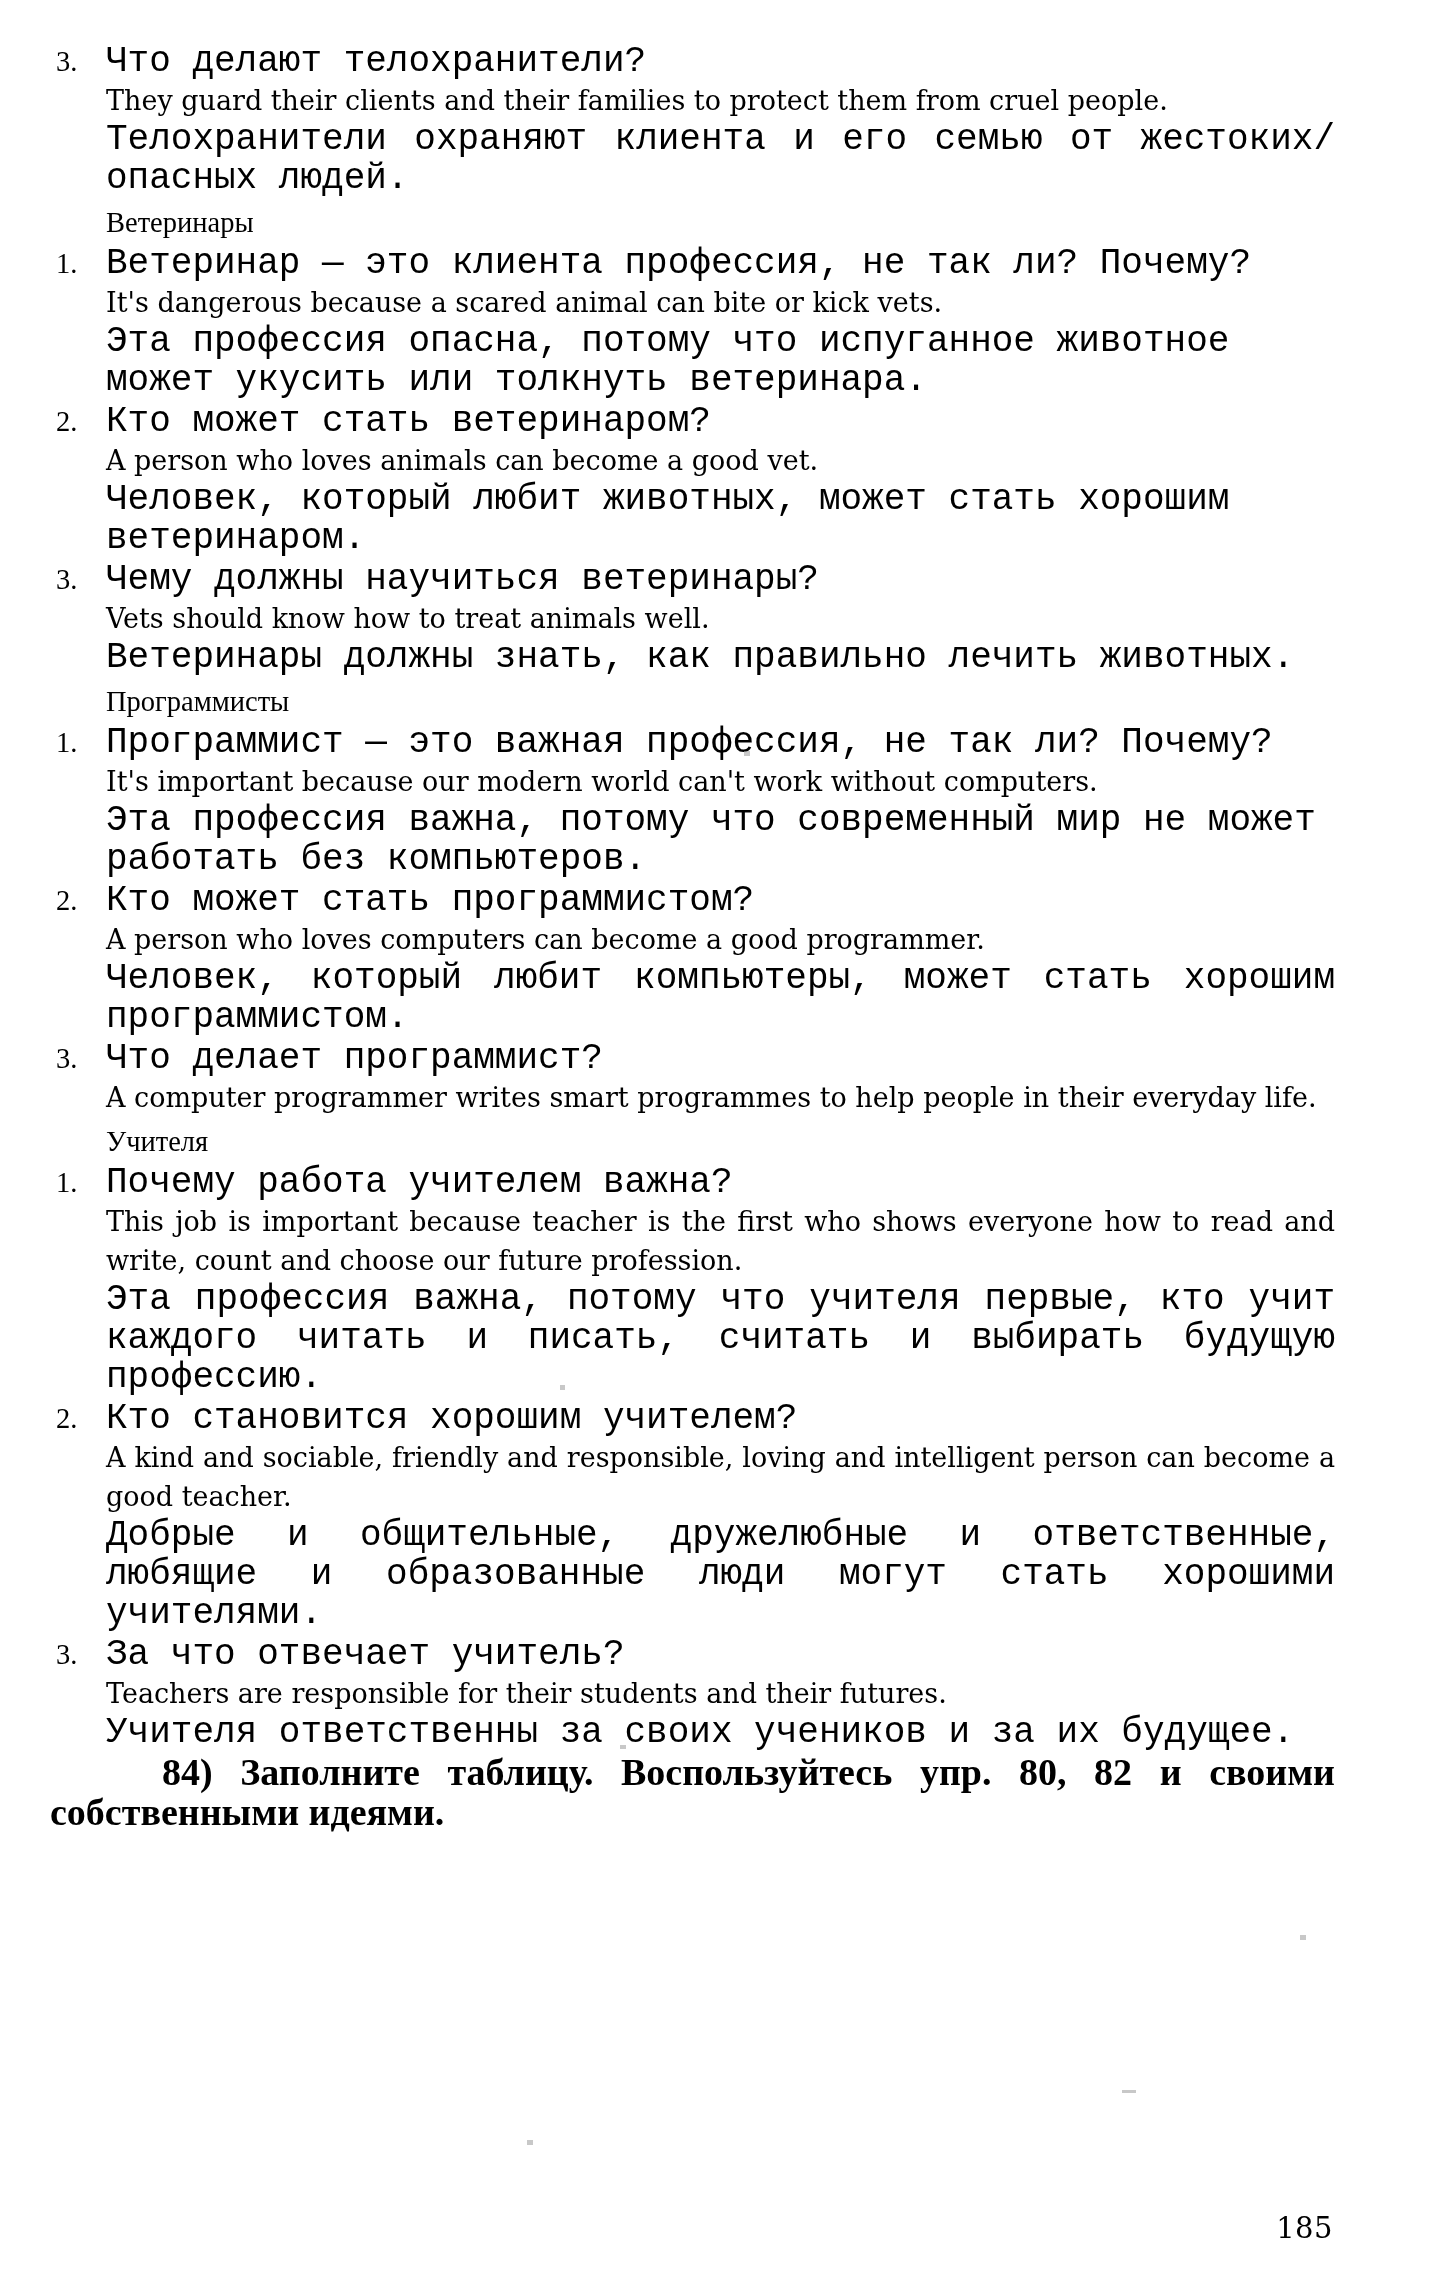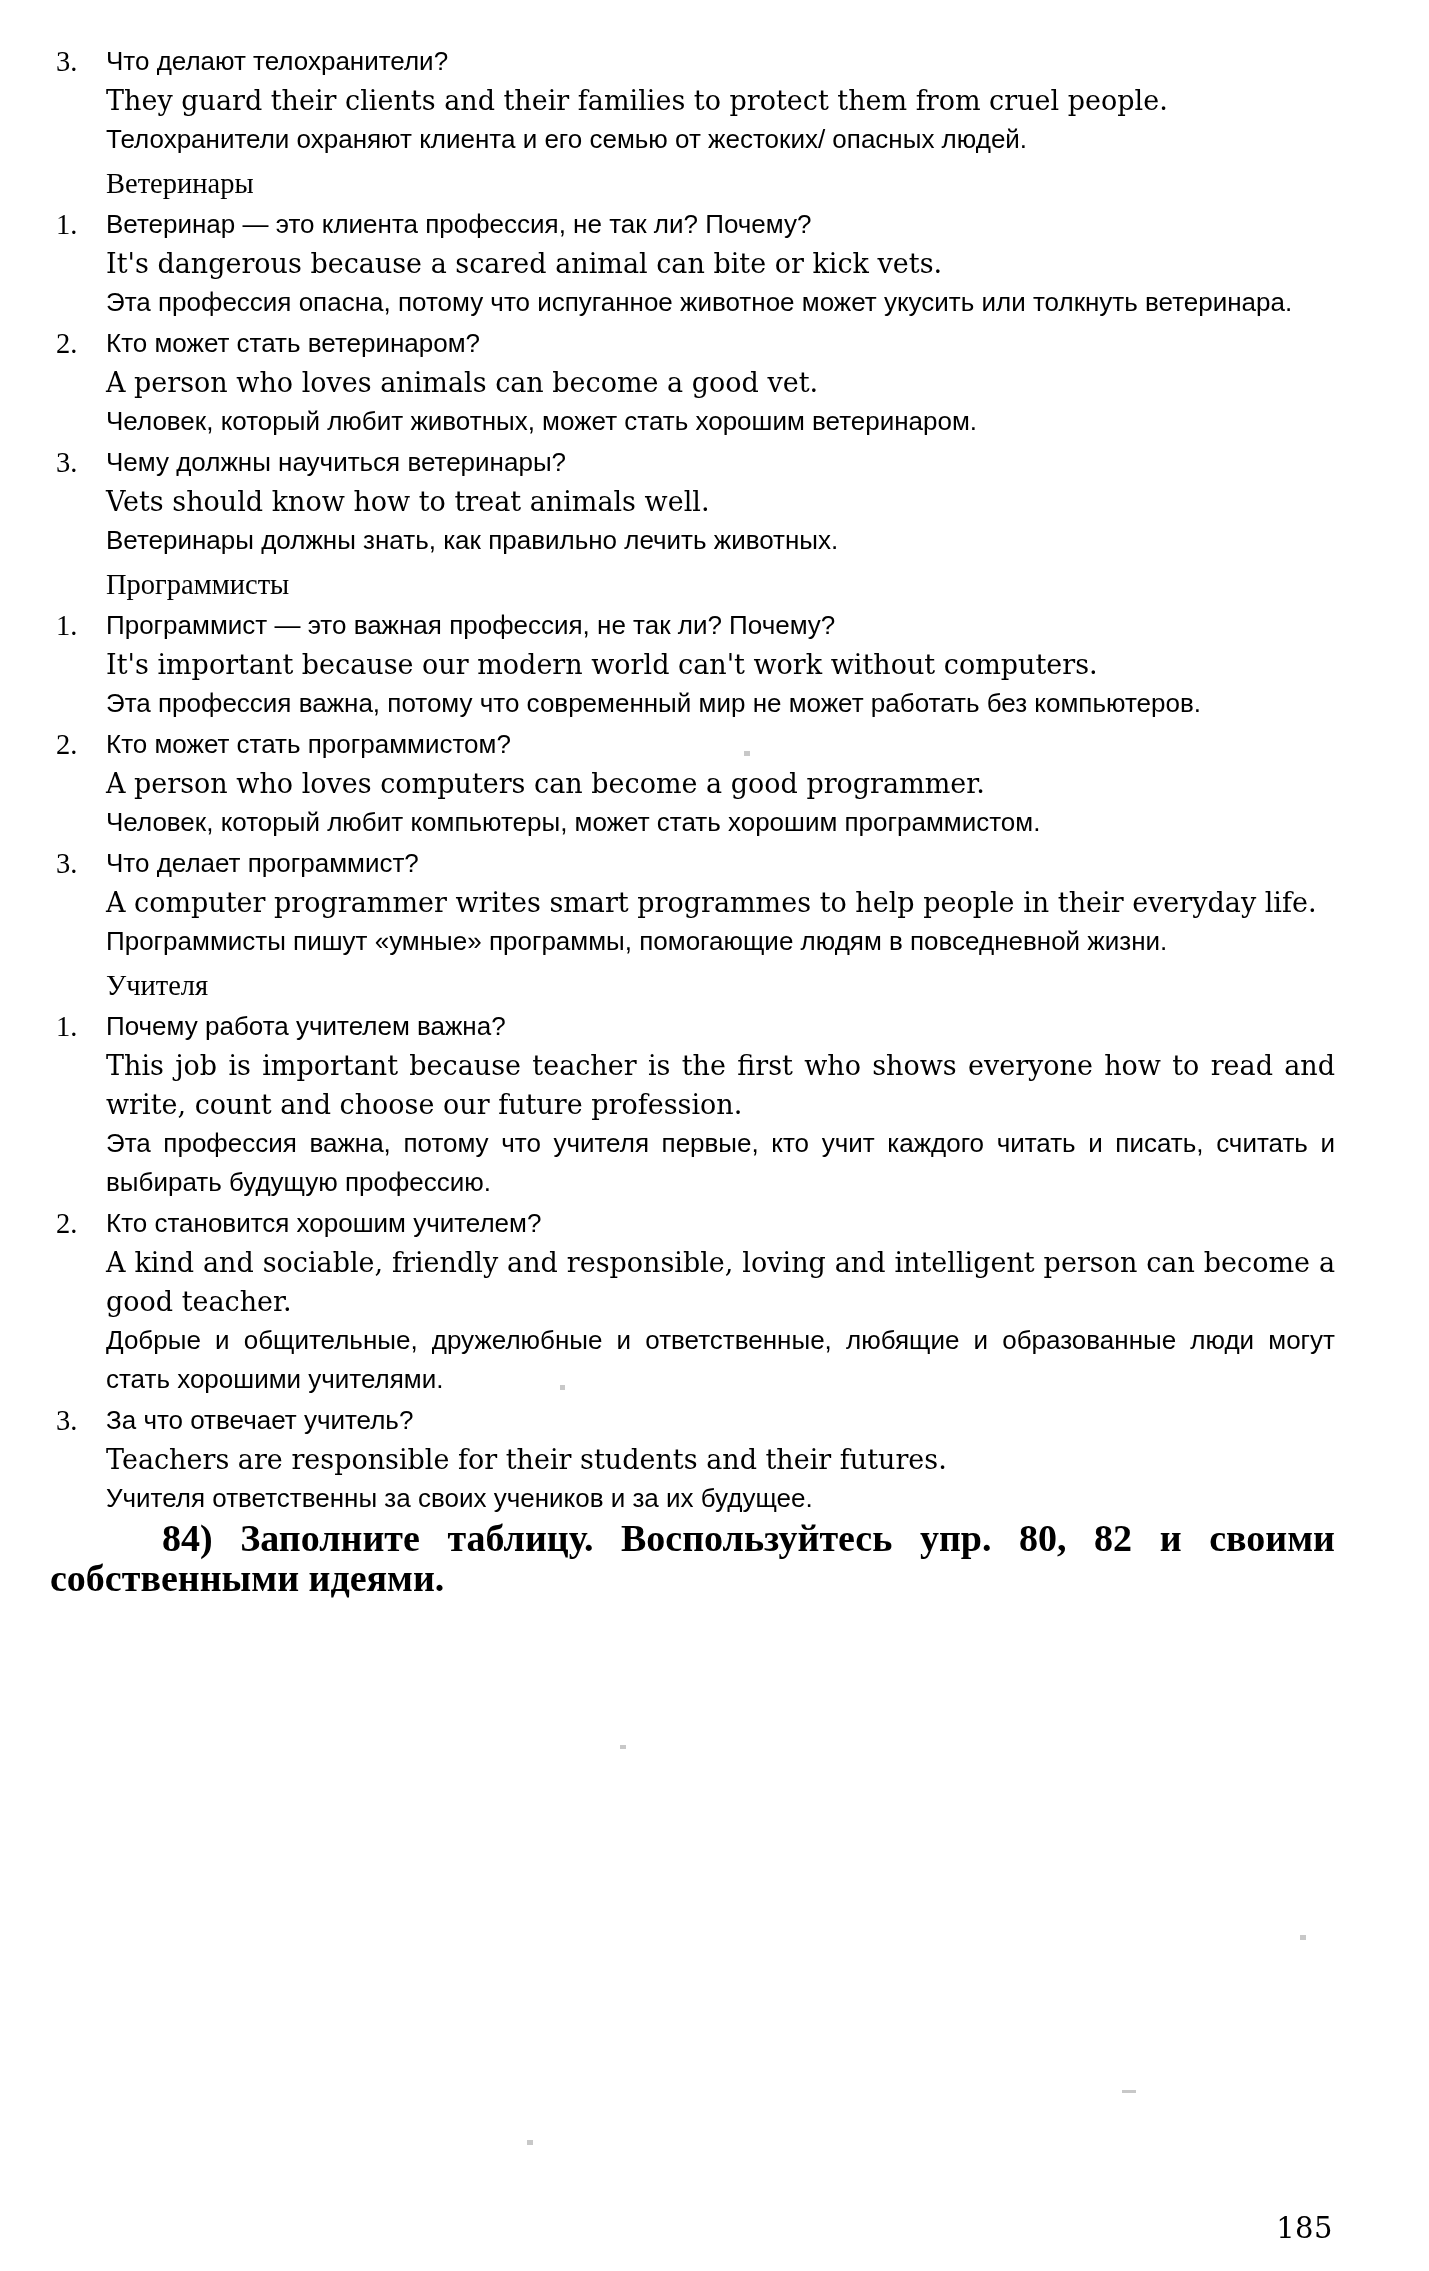--- a/index.html
+++ b/index.html
@@ -38,23 +38,23 @@
     font-size: 28.5px;
     line-height: 39px;
     text-align: left;
     padding-left: 6px;
     box-sizing: border-box;
   }
   .lines {
     flex: 1 1 auto;
   }
   .ru {
-    font-size: 26px;
-    line-height: 39px;
-    font-family: Liberation Sans, sans-serif;
+    font-size: 36px;
+    line-height: 39px;
+    font-family: Liberation Mono, monospace;
   }
   .en {
     font-size: 28.5px;
     line-height: 39px;
     font-family: "DejaVu Serif", serif;
     font-size: 27px;
   }
   .just {
     text-align: justify;
     text-align-last: left;
@@ -160,21 +160,20 @@
           <div class="en">A person who loves computers can become a good programmer.</div>
           <div class="ru just">Человек, который любит компьютеры, может стать хорошим программистом.</div>
         </div>
       </div>
 
       <div class="item">
         <div class="num">3.</div>
         <div class="lines">
           <div class="ru">Что делает программист?</div>
           <div class="en just">A computer programmer writes smart programmes to help people in their everyday life.</div>
-          <div class="ru just">Программисты пишут «умные» программы, помогающие людям в повседневной жизни.</div>
         </div>
       </div>
     </div>
 
     <div class="block">
       <div class="heading-line">Учителя</div>
 
       <div class="item">
         <div class="num">1.</div>
         <div class="lines">

